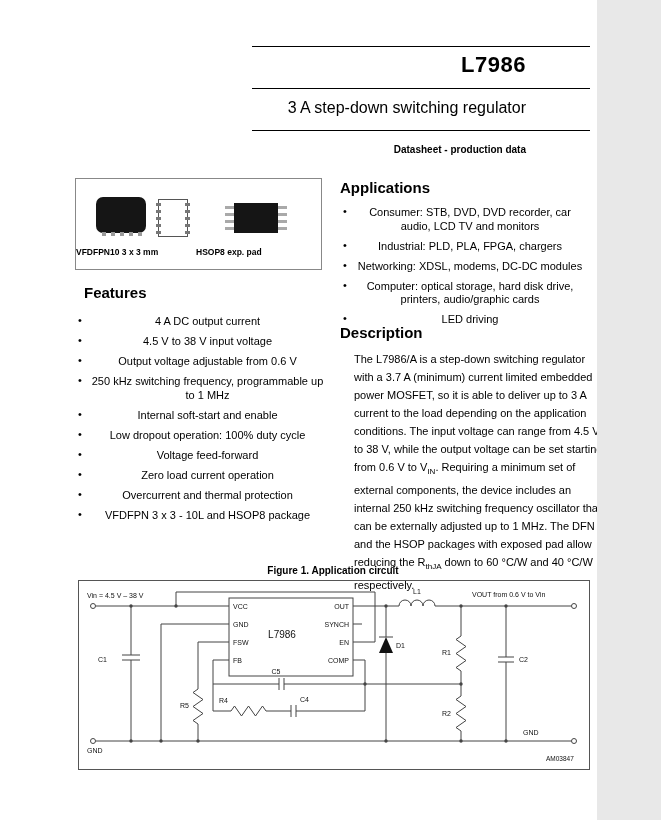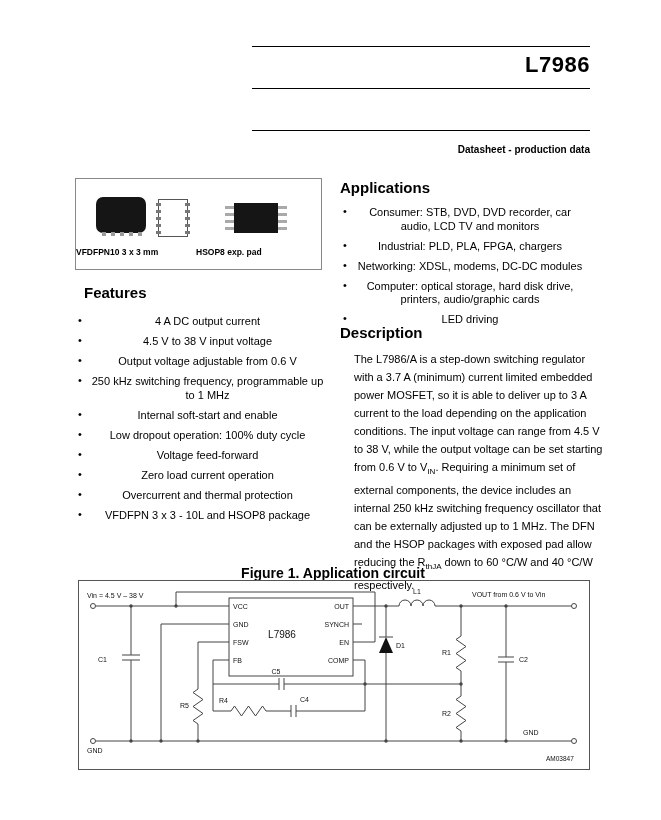--- a/index.html
+++ b/index.html
@@ -1,51 +1,52 @@
 <!DOCTYPE html>
 <html><head>
 <meta charset="utf-8">
 <style>
   html,body { margin:0; padding:0; background:#e8e8e8; }
   .page {
-    position:relative; width:661px; height:820px; background:#ffffff;
-    font-family:"Liberation Sans", sans-serif; color:#000; overflow:hidden;
+    position:relative; width:591px; height:820px; background:#ffffff;
+    font-family:"Liberation Sans", sans-serif; color:#000; overflow:hidden;padding-left:6px;
   }
   .rule { position:absolute; height:1px; background:#000; }
   .part-number { position:absolute; right:71px; top:52px; font-size:22px; font-weight:bold; letter-spacing:0.5px; }
   .subtitle { position:absolute; right:71px; top:99px; font-size:16px; }
   .doc-type { position:absolute; right:71px; top:144px; font-size:10px; font-weight:bold; }
   .pkg-box { position:absolute; left:75px; top:178px; width:245px; height:90px; border:1px solid #888; }
   .pkg-caption { position:absolute; top:68px; font-size:8.5px; font-weight:bold; text-align:left; }
   .pkg-dfn3d { position:absolute; left:20px; top:18px; width:50px; height:36px; background:#151515; border-radius:7px; }
   .pkg-dfn3d .pin { position:absolute; bottom:-3px; width:4px; height:4px; background:#9a9a9a; }
   .pkg-dfn-outline { position:absolute; left:82px; top:20px; width:28px; height:36px; border:1px solid #555; background:#fff; }
   .pkg-dfn-outline .pad { position:absolute; width:5px; height:3px; background:#777; }
   .pkg-hsop { position:absolute; left:158px; top:24px; width:44px; height:30px; background:#151515; }
   .pkg-hsop .lead { position:absolute; width:9px; height:3px; background:#a9a9a9; }
   .heading { position:absolute; font-size:15px; font-weight:bold; }
   .blist { margin:0; padding:0; list-style:none; position:absolute;text-align:center; }
   .blist li { position:relative; padding-left:15px; margin-bottom:6.5px; font-size:11px; line-height:13.5px; }
   .blist li::before { content:"\2022"; position:absolute; left:3px; top:-1px; }
   .desc-para { position:absolute; left:340px; top:336px; width:250px; font-size:11px; line-height:18px; margin:14px; }
   .desc-para sub { font-size:8px; }
-  .fig-caption { position:absolute; left:78px; top:565px; width:510px; text-align:center; font-size:14px; font-weight:bold; }
+  .fig-caption { position:absolute; left:78px; top:565px; width:510px; text-align:center; font-size:10px; font-weight:bold; }
   .fig-box { position:absolute; left:78px; top:580px; width:510px; height:188px; border:1px solid #555; }
   svg text { font-family:"Liberation Sans", sans-serif; fill:#111; font-size:7px; }
   svg .ic-name { font-size:10px; }
   svg .tiny { font-size:6.5px; }
 </style>
 </head>
 <body>
 
 <div class="page">
 
   <div class="rule" style="left:252px; top:46px; width:338px;"></div>
   <div class="part-number">L7986</div>
   <div class="rule" style="left:252px; top:88px; width:338px;"></div>
+  <div class="subtitle">3 A step-down switching regulator</div>
   <div class="rule" style="left:252px; top:130px; width:338px;"></div>
   <div class="doc-type">Datasheet - production data</div>
 
   <div class="pkg-box">
     <div class="pkg-dfn3d">
       <span class="pin" style="left:6px;"></span>
         <span class="pin" style="left:15px;"></span>
       <span class="pin" style="left:24px;"></span>
         <span class="pin" style="left:33px;"></span>
       <span class="pin" style="left:42px;"></span>

